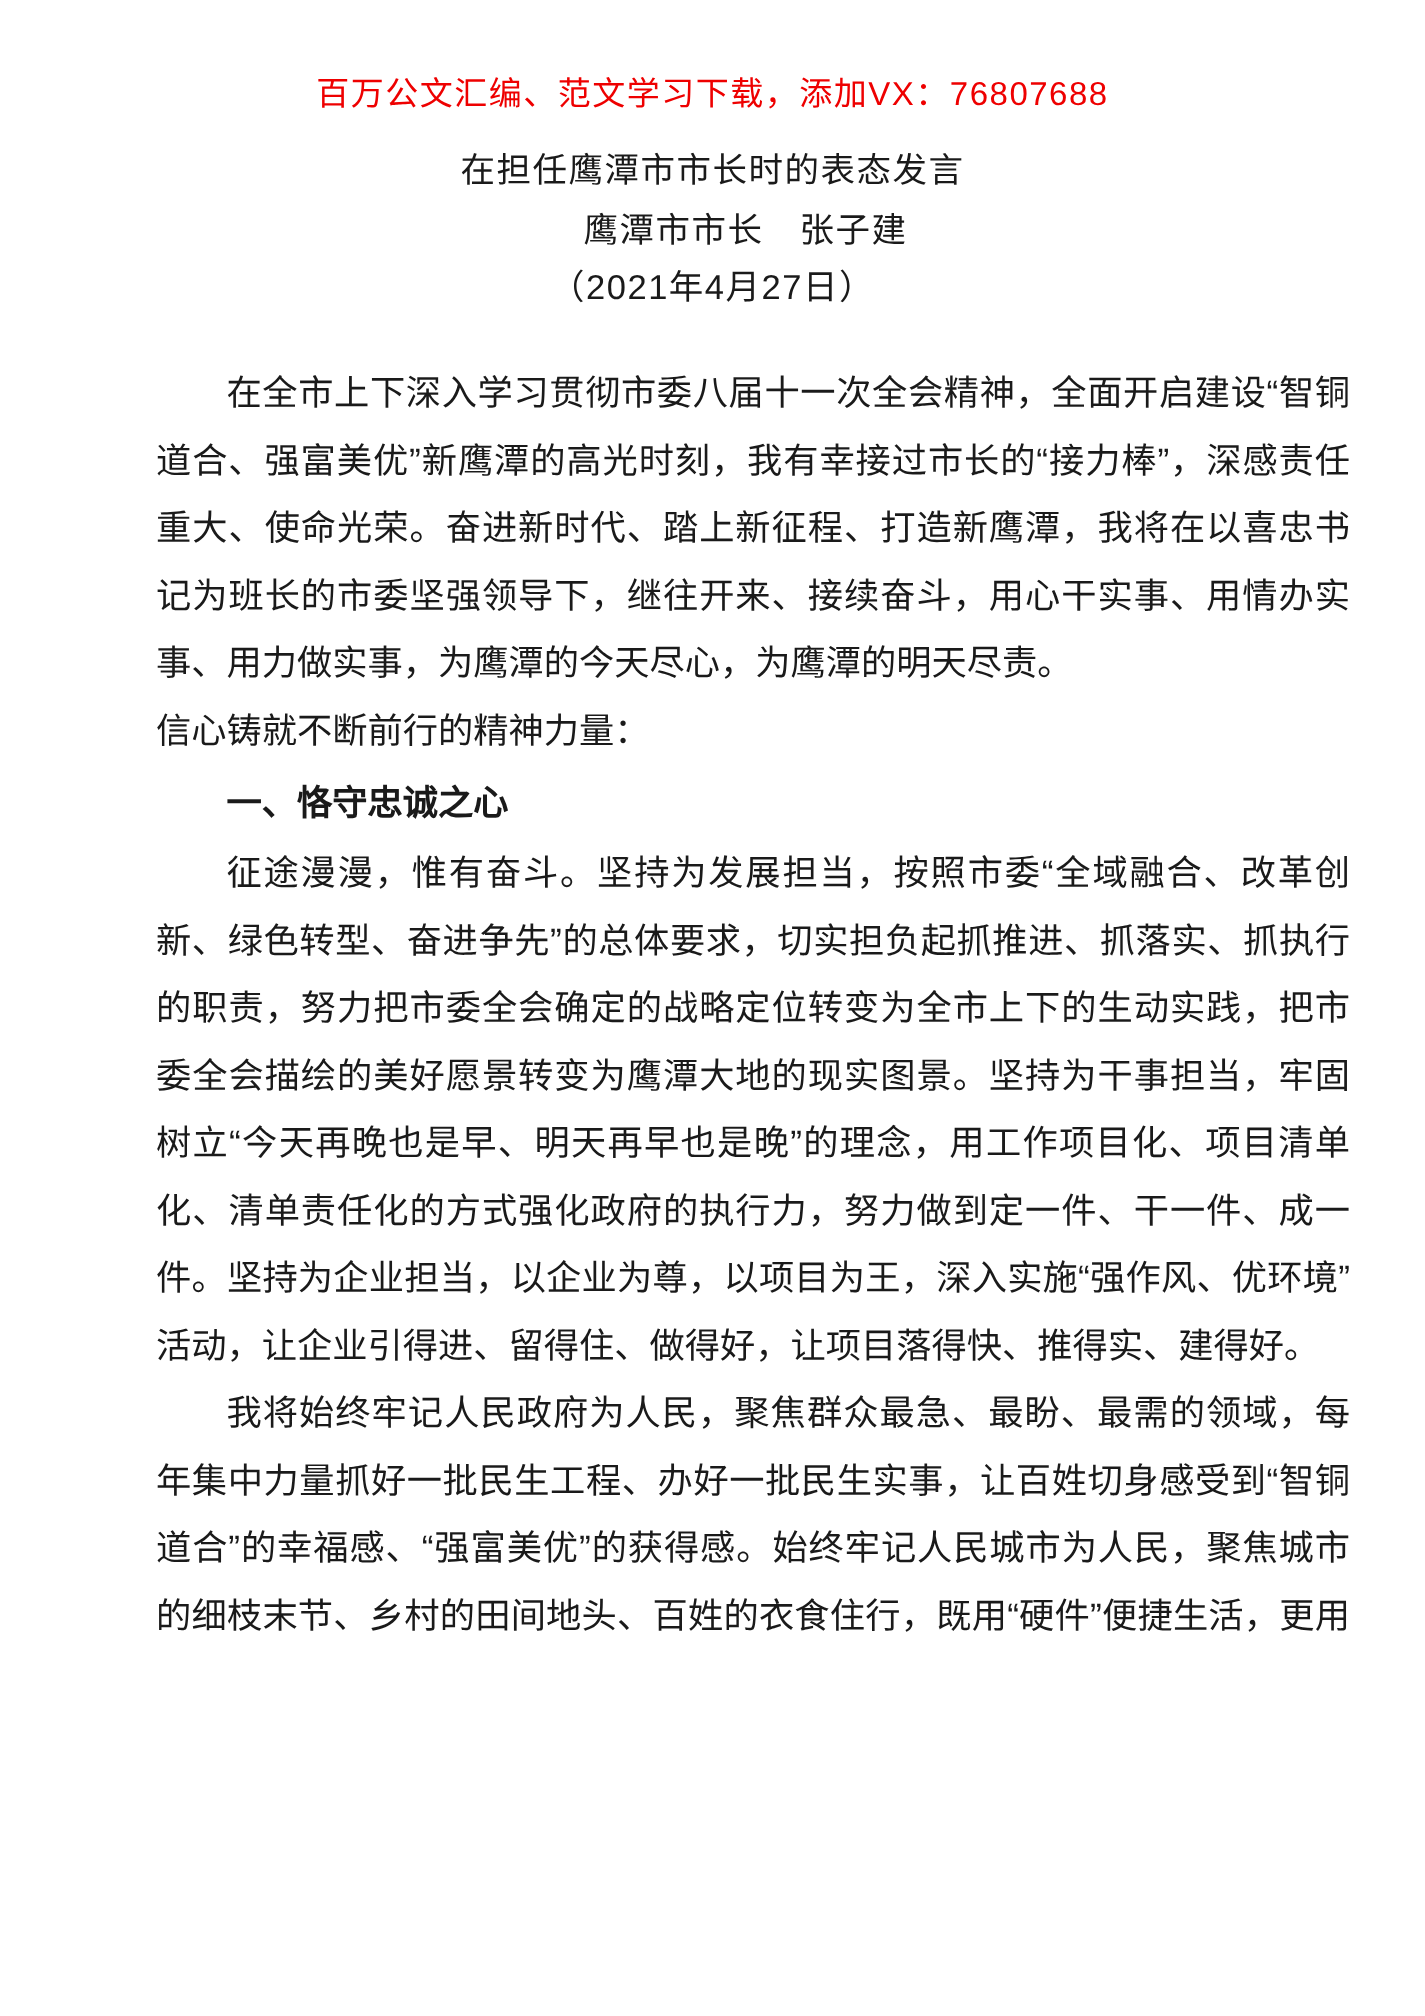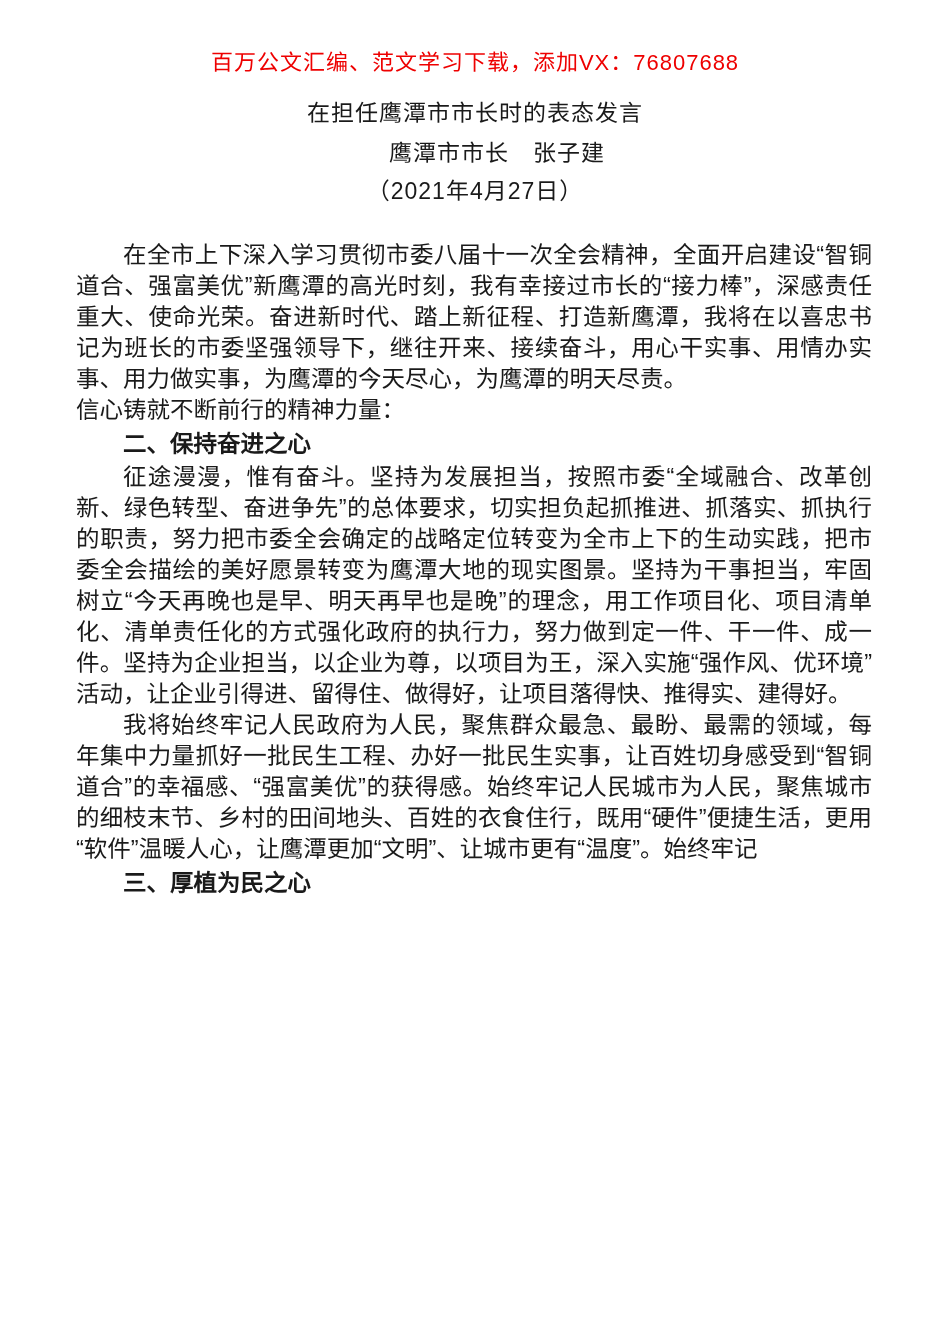--- a/index.html
+++ b/index.html
@@ -52,24 +52,24 @@
   }
   .doc-date {
     margin-top: 8px;
     font-size: 23px;
     letter-spacing: 1px;
     line-height: 30px;
   }
   .doc-body {
     position: absolute;
     top: 240px;
-    left: 76px;
+    left: 104px;
     width: 796px;
     font-size: 23.5px;
-    line-height: 31px;
+    line-height: 45px;
     text-align: justify;
     text-justify: inter-ideograph;
     color: var(--ink);
   }
   .doc-body p {
     margin: 0;
   }
   .doc-body p.indent {
     text-indent: 2em;
   }
@@ -97,21 +97,21 @@
 
   <div class="title-block">
     <div class="doc-title">在担任鹰潭市市长时的表态发言</div>
     <div class="doc-author">鹰潭市市长　张子建</div>
     <div class="doc-date">（2021年4月27日）</div>
   </div>
 
   <div class="doc-body">
       <p class="indent">在全市上下深入学习贯彻市委八届十一次全会精神，全面开启建设“智铜道合、强富美优”新鹰潭的高光时刻，我有幸接过市长的“接力棒”，深感责任重大、使命光荣。奋进新时代、踏上新征程、打造新鹰潭，我将在以喜忠书记为班长的市委坚强领导下，继往开来、接续奋斗，用心干实事、用情办实事、用力做实事，为鹰潭的今天尽心，为鹰潭的明天尽责。</p>
       <p class="no-indent">信心铸就不断前行的精神力量：</p>
-      <p class="indent bold">二、保持奋进之心</p>
+      <p class="indent bold">一、恪守忠诚之心</p>
       <p class="indent">征途漫漫，惟有奋斗。坚持为发展担当，按照市委“全域融合、改革创新、绿色转型、奋进争先”的总体要求，切实担负起抓推进、抓落实、抓执行的职责，努力把市委全会确定的战略定位转变为全市上下的生动实践，把市委全会描绘的美好愿景转变为鹰潭大地的现实图景。坚持为干事担当，牢固树立“今天再晚也是早、明天再早也是晚”的理念，用工作项目化、项目清单化、清单责任化的方式强化政府的执行力，努力做到定一件、干一件、成一件。坚持为企业担当，以企业为尊，以项目为王，深入实施“强作风、优环境”活动，让企业引得进、留得住、做得好，让项目落得快、推得实、建得好。</p>
       <p class="indent">我将始终牢记人民政府为人民，聚焦群众最急、最盼、最需的领域，每年集中力量抓好一批民生工程、办好一批民生实事，让百姓切身感受到“智铜道合”的幸福感、“强富美优”的获得感。始终牢记人民城市为人民，聚焦城市的细枝末节、乡村的田间地头、百姓的衣食住行，既用“硬件”便捷生活，更用“软件”温暖人心，让鹰潭更加“文明”、让城市更有“温度”。始终牢记</p>
       <p class="indent bold">三、厚植为民之心</p>
     </div>
 
   <div class="page-number">— 1 —</div>
 
 </div>
 
 </body></html>

